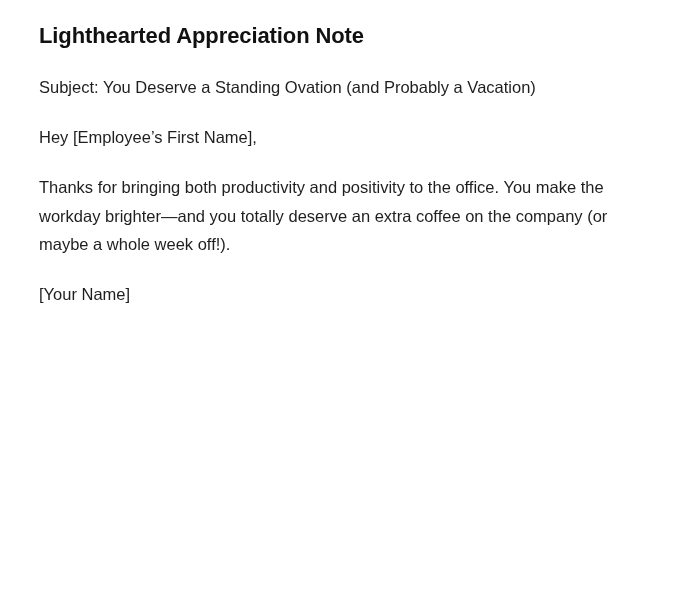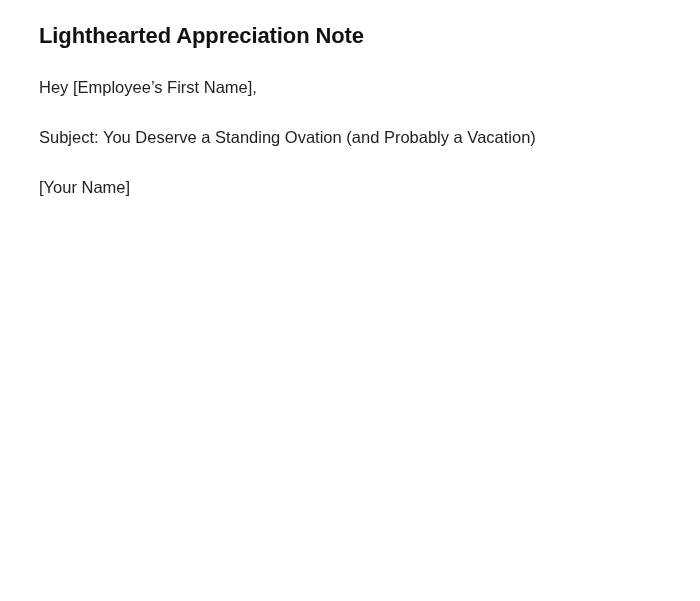--- a/index.html
+++ b/index.html
@@ -38,16 +38,17 @@
   }
   .para:last-child {
     margin-bottom: 4px;
   }
 </style>
 </head>
 <body>
 
 <div class="page">
   <h1 class="doc-title">Lighthearted Appreciation Note</h1>
+  <p class="para">Subject: You Deserve a Standing Ovation (and Probably a Vacation)</p>
   <p class="para">Hey [Employee’s First Name],</p>
-  <p class="para">Subject: You Deserve a Standing Ovation (and Probably a Vacation)</p>
+  <p class="para">Thanks for bringing both productivity and positivity to the office. You make the workday brighter—and you totally deserve an extra coffee on the company (or maybe a whole week off!).</p>
   <p class="para">[Your Name]</p>
 </div>
 
 </body></html>

